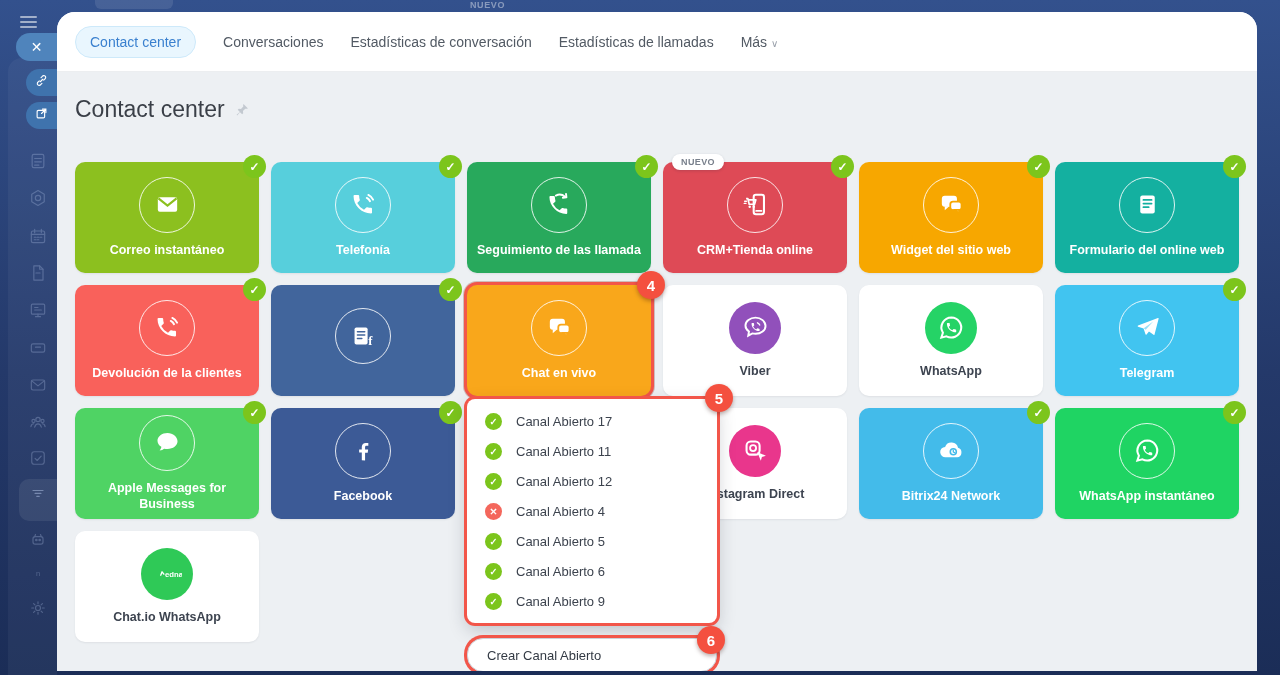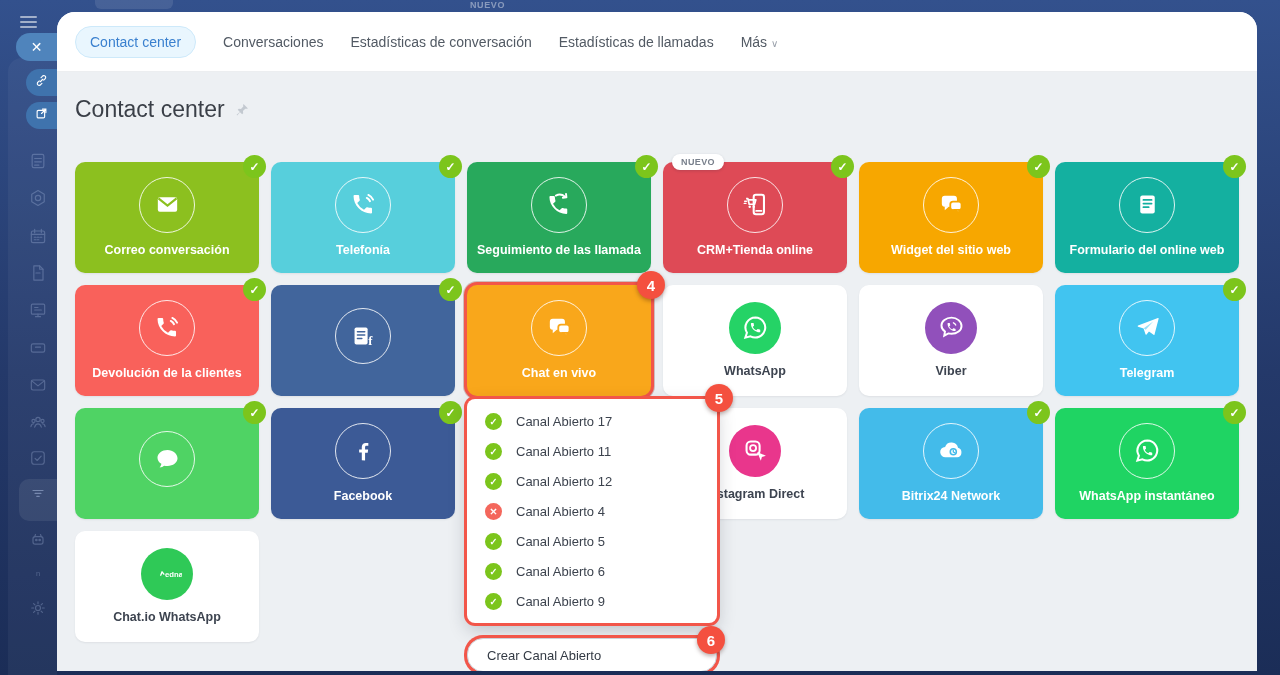--- a/index.html
+++ b/index.html
@@ -164,21 +164,21 @@
 
   <div class="grid" id="grid">
       <div class="tile" style="--bg: #8cc01f; background: rgb(140, 192, 31);">
         <div class="check">✓</div>
         <div class="ring">
           <svg viewBox="0 0 24 24" fill="currentColor">
             <rect x="4" y="6" width="16" height="12" rx="1.6"></rect>
             <path d="M4.5 7l7.5 6 7.5-6" fill="none" style="stroke:var(--bg)" stroke-width="1.8"></path>
           </svg>
         </div>
-        <div class="lbl">Correo conversación</div>
+        <div class="lbl">Correo instantáneo</div>
       </div>
       <div class="tile" style="--bg: #57cfdc; background: rgb(87, 207, 220);">
         <div class="check">✓</div>
         <div class="ring">
           <svg viewBox="0 0 24 24" fill="currentColor">
             <g transform="translate(1.2 1.6) scale(.85)">
               <path d="M6.62 10.79a15 15 0 006.59 6.59l2.2-2.2a1 1 0 011-.25c1.12.37 2.33.57 3.59.57a1 1 0 011 1V20a1 1 0 01-1 1C10.85 21 3 13.15 3 4a1 1 0 011-1h3.5a1 1 0 011 1c0 1.25.2 2.45.57 3.57a1 1 0 01-.25 1.02z"></path>
             </g>
             <path d="M14.7 6.6a5.6 5.6 0 012.7 2.7M16 4.1a8.6 8.6 0 013.9 3.9" fill="none" stroke="currentColor" stroke-width="1.6" stroke-linecap="round"></path>
           </svg>
@@ -270,60 +270,61 @@
             <rect x="4" y="4.8" width="12.5" height="9" rx="2.4"></rect>
             <path d="M6.4 13.5v3.2l3.8-3.2z"></path>
             <g style="stroke:var(--bg)" stroke-width="1.5">
               <rect x="11" y="9.6" width="9.3" height="7" rx="2.2"></rect>
               <path d="M18.3 16.4v2.9l-3.3-2.9z"></path>
             </g>
           </svg>
         </div>
         <div class="lbl">Chat en vivo</div>
       </div>
+      <div class="tile white" style="--bg: #ffffff; --icon-bg: #9150bb;">
+        <div class="ring">
+          <svg viewBox="0 0 24 24" fill="currentColor">
+            <path d="M12 3.8c-4.6 0-8.3 2.9-8.3 6.5 0 2 1.1 3.8 2.9 5l-.6 3.5 3.4-1.9c.8.2 1.7.3 2.6.3 4.6 0 8.3-2.9 8.3-6.5S16.6 3.8 12 3.8z" fill="none" stroke="currentColor" stroke-width="1.6"></path>
+            <g transform="translate(7.6 7.2) scale(.37)">
+              <path d="M6.62 10.79a15 15 0 006.59 6.59l2.2-2.2a1 1 0 011-.25c1.12.37 2.33.57 3.59.57a1 1 0 011 1V20a1 1 0 01-1 1C10.85 21 3 13.15 3 4a1 1 0 011-1h3.5a1 1 0 011 1c0 1.25.2 2.45.57 3.57a1 1 0 01-.25 1.02z"></path>
+            </g>
+            <path d="M13.6 8.1a3.4 3.4 0 011.9 1.9" fill="none" stroke="currentColor" stroke-width="1.1" stroke-linecap="round"></path>
+          </svg>
+        </div>
+        <div class="lbl">Viber</div>
+      </div>
       <div class="tile white" style="--bg: #ffffff; --icon-bg: #25d366;">
         <div class="ring">
           <svg viewBox="0 0 24 24" fill="currentColor">
             <path d="M12 3.7a8.3 8.3 0 00-7.1 12.6L3.6 20.4l4.2-1.1A8.3 8.3 0 1012 3.7z" fill="none" stroke="currentColor" stroke-width="1.7"></path>
             <g transform="translate(6.9 6.9) scale(.43)">
               <path d="M6.62 10.79a15 15 0 006.59 6.59l2.2-2.2a1 1 0 011-.25c1.12.37 2.33.57 3.59.57a1 1 0 011 1V20a1 1 0 01-1 1C10.85 21 3 13.15 3 4a1 1 0 011-1h3.5a1 1 0 011 1c0 1.25.2 2.45.57 3.57a1 1 0 01-.25 1.02z"></path>
             </g>
           </svg>
         </div>
         <div class="lbl">WhatsApp</div>
       </div>
-      <div class="tile white" style="--bg: #ffffff; --icon-bg: #9150bb;">
-        <div class="ring">
-          <svg viewBox="0 0 24 24" fill="currentColor">
-            <path d="M12 3.8c-4.6 0-8.3 2.9-8.3 6.5 0 2 1.1 3.8 2.9 5l-.6 3.5 3.4-1.9c.8.2 1.7.3 2.6.3 4.6 0 8.3-2.9 8.3-6.5S16.6 3.8 12 3.8z" fill="none" stroke="currentColor" stroke-width="1.6"></path>
-            <g transform="translate(7.6 7.2) scale(.37)">
-              <path d="M6.62 10.79a15 15 0 006.59 6.59l2.2-2.2a1 1 0 011-.25c1.12.37 2.33.57 3.59.57a1 1 0 011 1V20a1 1 0 01-1 1C10.85 21 3 13.15 3 4a1 1 0 011-1h3.5a1 1 0 011 1c0 1.25.2 2.45.57 3.57a1 1 0 01-.25 1.02z"></path>
-            </g>
-            <path d="M13.6 8.1a3.4 3.4 0 011.9 1.9" fill="none" stroke="currentColor" stroke-width="1.1" stroke-linecap="round"></path>
-          </svg>
-        </div>
-        <div class="lbl">Viber</div>
-      </div>
       <div class="tile" style="--bg: #41c4f0; background: rgb(65, 196, 240);">
         <div class="check">✓</div>
         <div class="ring">
           <svg viewBox="0 0 24 24" fill="currentColor">
             <path d="M20.6 4.1L4.2 10.4a.5.5 0 00.04.95l4.5 1.4 1.6 4.9a.5.5 0 00.88.14l2-2.5 3.8 2.8a.5.5 0 00.79-.3L21.2 4.7a.5.5 0 00-.6-.6z"></path>
             <path d="M8.9 12.6l7.8-5.5-6.2 6.7z" style="fill:var(--bg)" opacity=".55"></path>
           </svg>
         </div>
         <div class="lbl">Telegram</div>
       </div>
       <div class="tile" style="--bg: #4fd364; background: rgb(79, 211, 100);">
         <div class="check">✓</div>
         <div class="ring">
           <svg viewBox="0 0 24 24" fill="currentColor">
             <path d="M12 4.1c-4.6 0-8.3 2.9-8.3 6.4 0 2.1 1.3 3.9 3.2 5.1-.1 1-.5 2.1-1.4 3 1.5-.2 2.9-.8 3.8-1.5.8.2 1.7.3 2.7.3 4.6 0 8.3-2.9 8.3-6.4s-3.7-6.9-8.3-6.9z"></path>
           </svg>
         </div>
+        <div class="lbl">Apple Messages for Business</div>
       </div>
       <div class="tile" style="--bg: #3c5a96; background: rgb(60, 90, 150);">
         <div class="check">✓</div>
         <div class="ring">
           <svg viewBox="0 0 24 24" fill="currentColor">
             <path d="M13.3 20.2v-6.4h2.2l.34-2.6h-2.54V9.4c0-.76.21-1.28 1.3-1.28h1.39V5.8c-.24-.03-1.07-.1-2.03-.1-2 0-3.38 1.22-3.38 3.47v1.93H8.4v2.6h2.2v6.4z"></path>
           </svg>
         </div>
         <div class="lbl">Facebook</div>
       </div>

